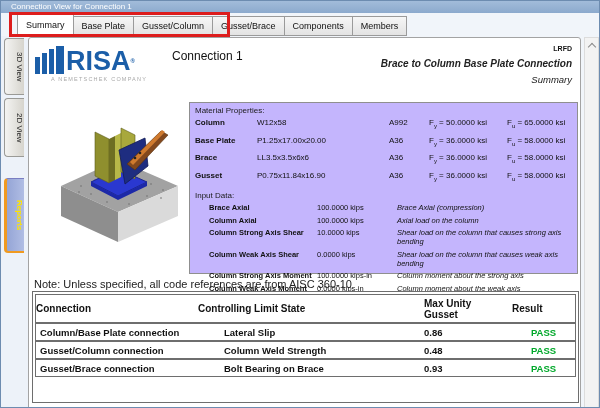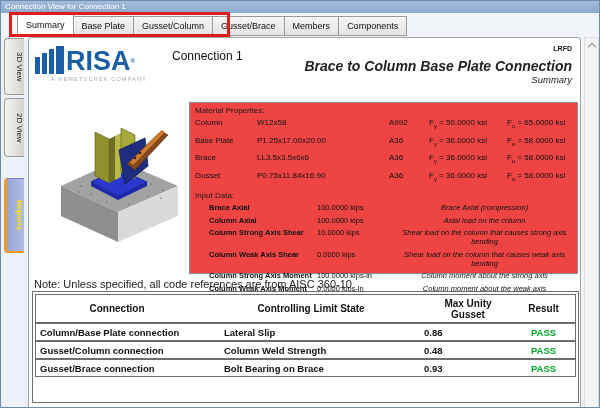--- a/index.html
+++ b/index.html
@@ -3,21 +3,21 @@
 <meta charset="utf-8">
 <style>
   * { box-sizing: border-box; margin: 0; padding: 0; }
   html,body { width:600px; height:408px; overflow:hidden; }
   body { font-family: "Liberation Sans", sans-serif; background:#f1f5fa; }
   #window { position:relative; width:600px; height:408px; border:1px solid #6d8cb0; background:#f1f5fa; overflow:hidden; }
 
   
   #titlebar { position:absolute; left:0; top:0; width:600px; height:12px;
     background:linear-gradient(#a2bcda,#8caacd); color:#ffffff; font-size:8px;
-    line-height:12px; padding-left:4px; }
+    line-height:12px; padding-left:10px; }
 
   
   #tabstrip { position:absolute; left:16px; top:14px; height:21px; display:flex; align-items:flex-end; z-index:3; }
   .tab { height:20px; line-height:18px; font-size:9px; color:#111; padding:0 8px;
     background:linear-gradient(#f6f6f6,#e3e3e3); border:1px solid #9a9a9a; border-left:none; }
   .tab:first-child { border-left:1px solid #9a9a9a; }
   .tab.active { background:#ffffff; height:22px; line-height:20px; border-bottom:none; border-left:1px solid #9a9a9a; position:relative; z-index:4; }
 
   
   #annotation-box { position:absolute; left:8px; top:11px; width:221px; height:25px;
@@ -47,45 +47,45 @@
 
   
   #logo { position:absolute; left:6px; top:8px; }
   #logo-bars { display:flex; align-items:flex-end; }
   #logo-bars .bar { background:#1b5ea8; margin-right:2px; }
   #logo-text { font-size:27px; font-weight:bold; color:#1b5ea8; letter-spacing:0px; line-height:26px; }
   #logo-reg { font-size:6px; vertical-align:top; color:#1b5ea8; }
   #logo-sub { font-size:5.5px; color:#a9a9a9; letter-spacing:1.2px; margin:2px 0 0 16px; }
   #conn-title { position:absolute; left:143px; top:11px; font-size:12px; font-weight:normal; color:#111; }
   #method { position:absolute; right:8px; top:7px; font-size:7px; font-weight:bold; color:#111; }
-  #subtitle { position:absolute; right:8px; top:20px; font-size:14px; font-style:italic; font-weight:bold; color:#222; }
+  #subtitle { position:absolute; right:8px; top:20px; font-size:10px; font-style:italic; font-weight:bold; color:#222; }
   #viewname { position:absolute; right:8px; top:36px; font-size:9.5px; font-style:italic; color:#222; }
 
   
   #figure { position:absolute; left:22px; top:82px; }
 
   
-  .ypanel { position:absolute; left:160px; width:389px; background:#ef4444; border:1px solid #8f8f8f; padding:3px 5px; }
+  .ypanel { position:absolute; left:160px; width:389px; background:#c4b5fd; border:1px solid #8f8f8f; padding:3px 5px; }
   #material-panel { top:64px; height:87px; }
   #input-panel { top:150px; height:86px; border-top:none; }
   .ypanel .ptitle { font-size:8px; color:#1a1a1a; margin-bottom:3px; }
   .mrow { display:grid; grid-template-columns:62px 132px 40px 78px auto; font-size:8px; color:#111; margin-bottom:7px; }
-  .mrow .mlabel { font-weight:normal; }
+  .mrow .mlabel { font-weight:bold; }
   .mrow sub { font-size:6px; }
   .irow { display:grid; grid-template-columns:108px 80px auto; font-size:7.5px; color:#111; margin:0 0 3.5px 14px; }
   .irow .ilabel { font-weight:bold; }
-  .irow .idesc { font-style:italic;text-align:center; }
+  .irow .idesc { font-style:italic; }
 
   #note { position:absolute; left:5px; top:240px; font-size:11px; color:#222; }
 
   
   #rtable { position:absolute; left:3px; top:253px; width:547px; height:112px;
     border:1px solid #6e6e6e; background:#ffffff; padding:2px; }
   .thead { border:1px solid #6e6e6e; height:29px; display:grid; grid-template-columns:162px 226px 88px auto;
-    align-items:center; font-size:10px; font-weight:bold; color:#111; text-align:center; }
+    align-items:center; font-size:10px; font-weight:bold; color:#111; text-align:left; }
   .thead .mu { line-height:1.1; }
   .trow { border:1px solid #6e6e6e; height:18px; display:grid;
     grid-template-columns:162px 226px 88px auto; align-items:center; font-size:9.5px; font-weight:bold; color:#111; }
   .trow .c1 { padding-left:4px; }
   .trow .c2 { padding-left:26px; }
   .trow .c3 { }
   .trow .c4 { text-align:center; color:#00a82a; }
 </style>
 </head>
 <body>
@@ -94,22 +94,22 @@
 
   <div id="titlebar">
     <span>Connection View for Connection 1</span>
   </div>
 
   <div id="tabstrip">
       <div class="tab active">Summary</div>
       <div class="tab">Base Plate</div>
       <div class="tab">Gusset/Column</div>
       <div class="tab">Gusset/Brace</div>
+      <div class="tab">Components</div>
       <div class="tab">Members</div>
-      <div class="tab">Components</div>
     </div>
 
   <div id="annotation-box"></div>
 
   <div id="side">
       <div class="vtab v3d">3D View</div>
       <div class="vtab v2d">2D View</div>
       <div class="vtab reports">Reports</div>
     </div>
 

